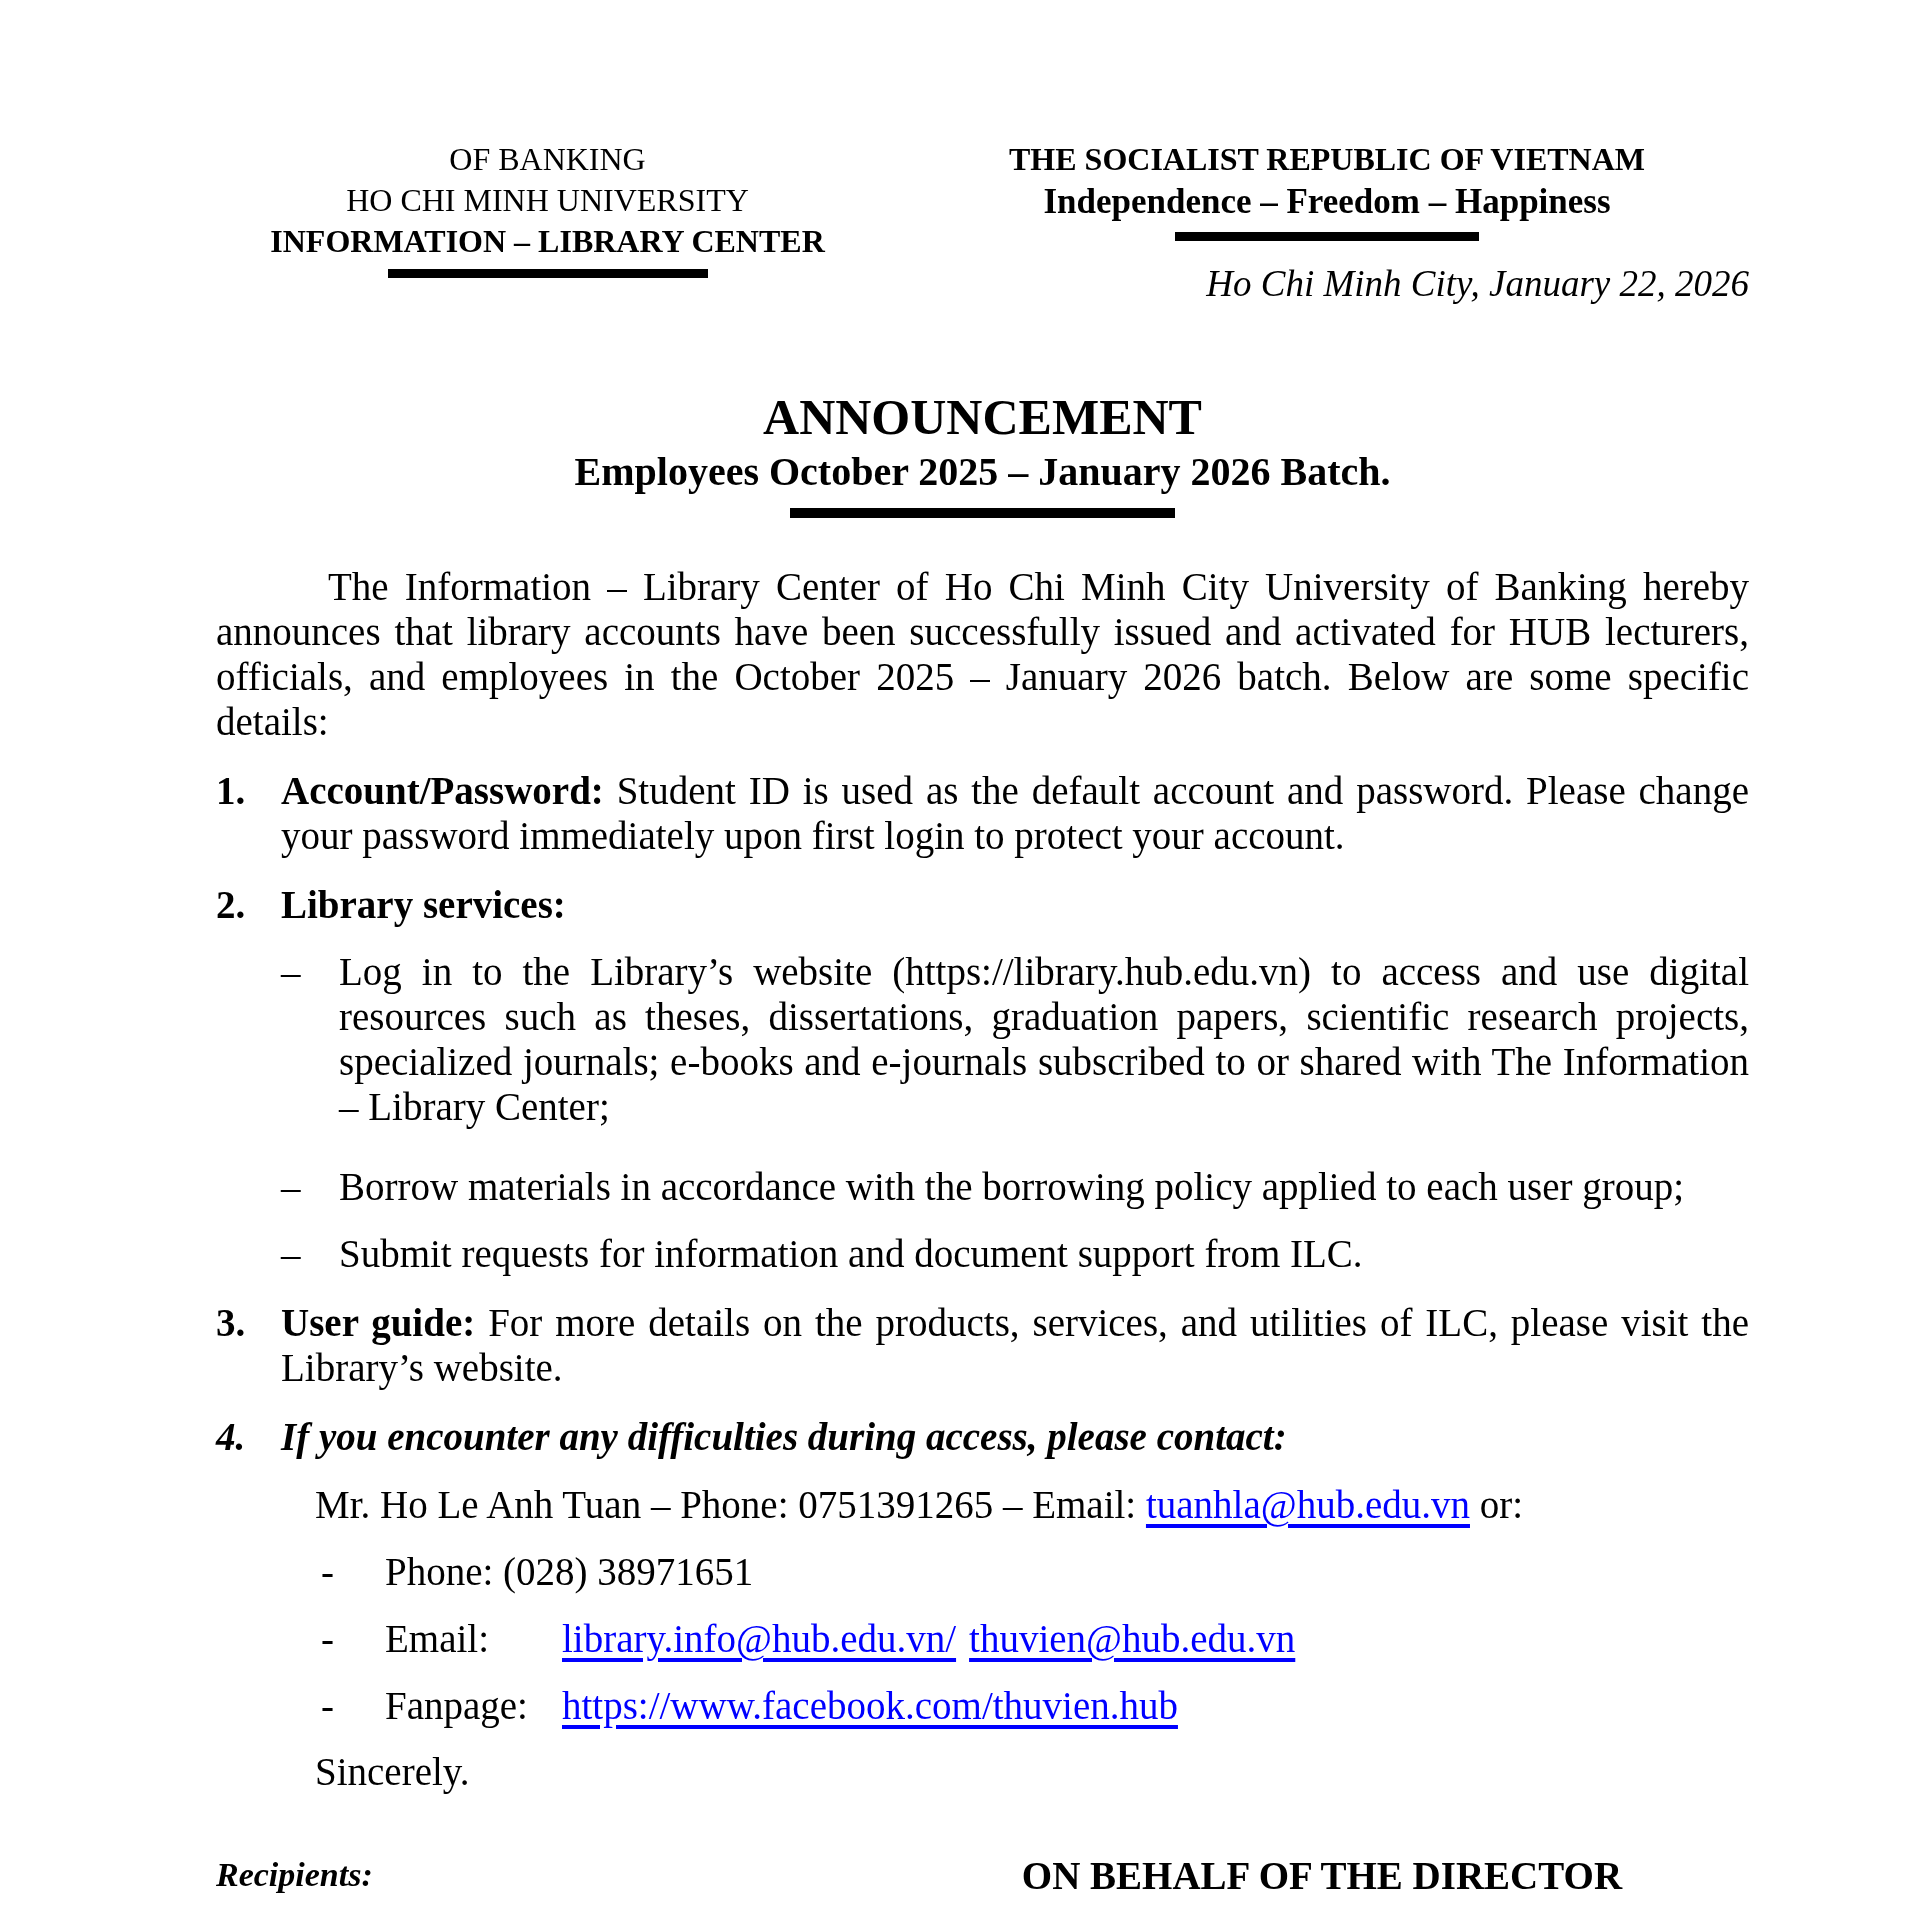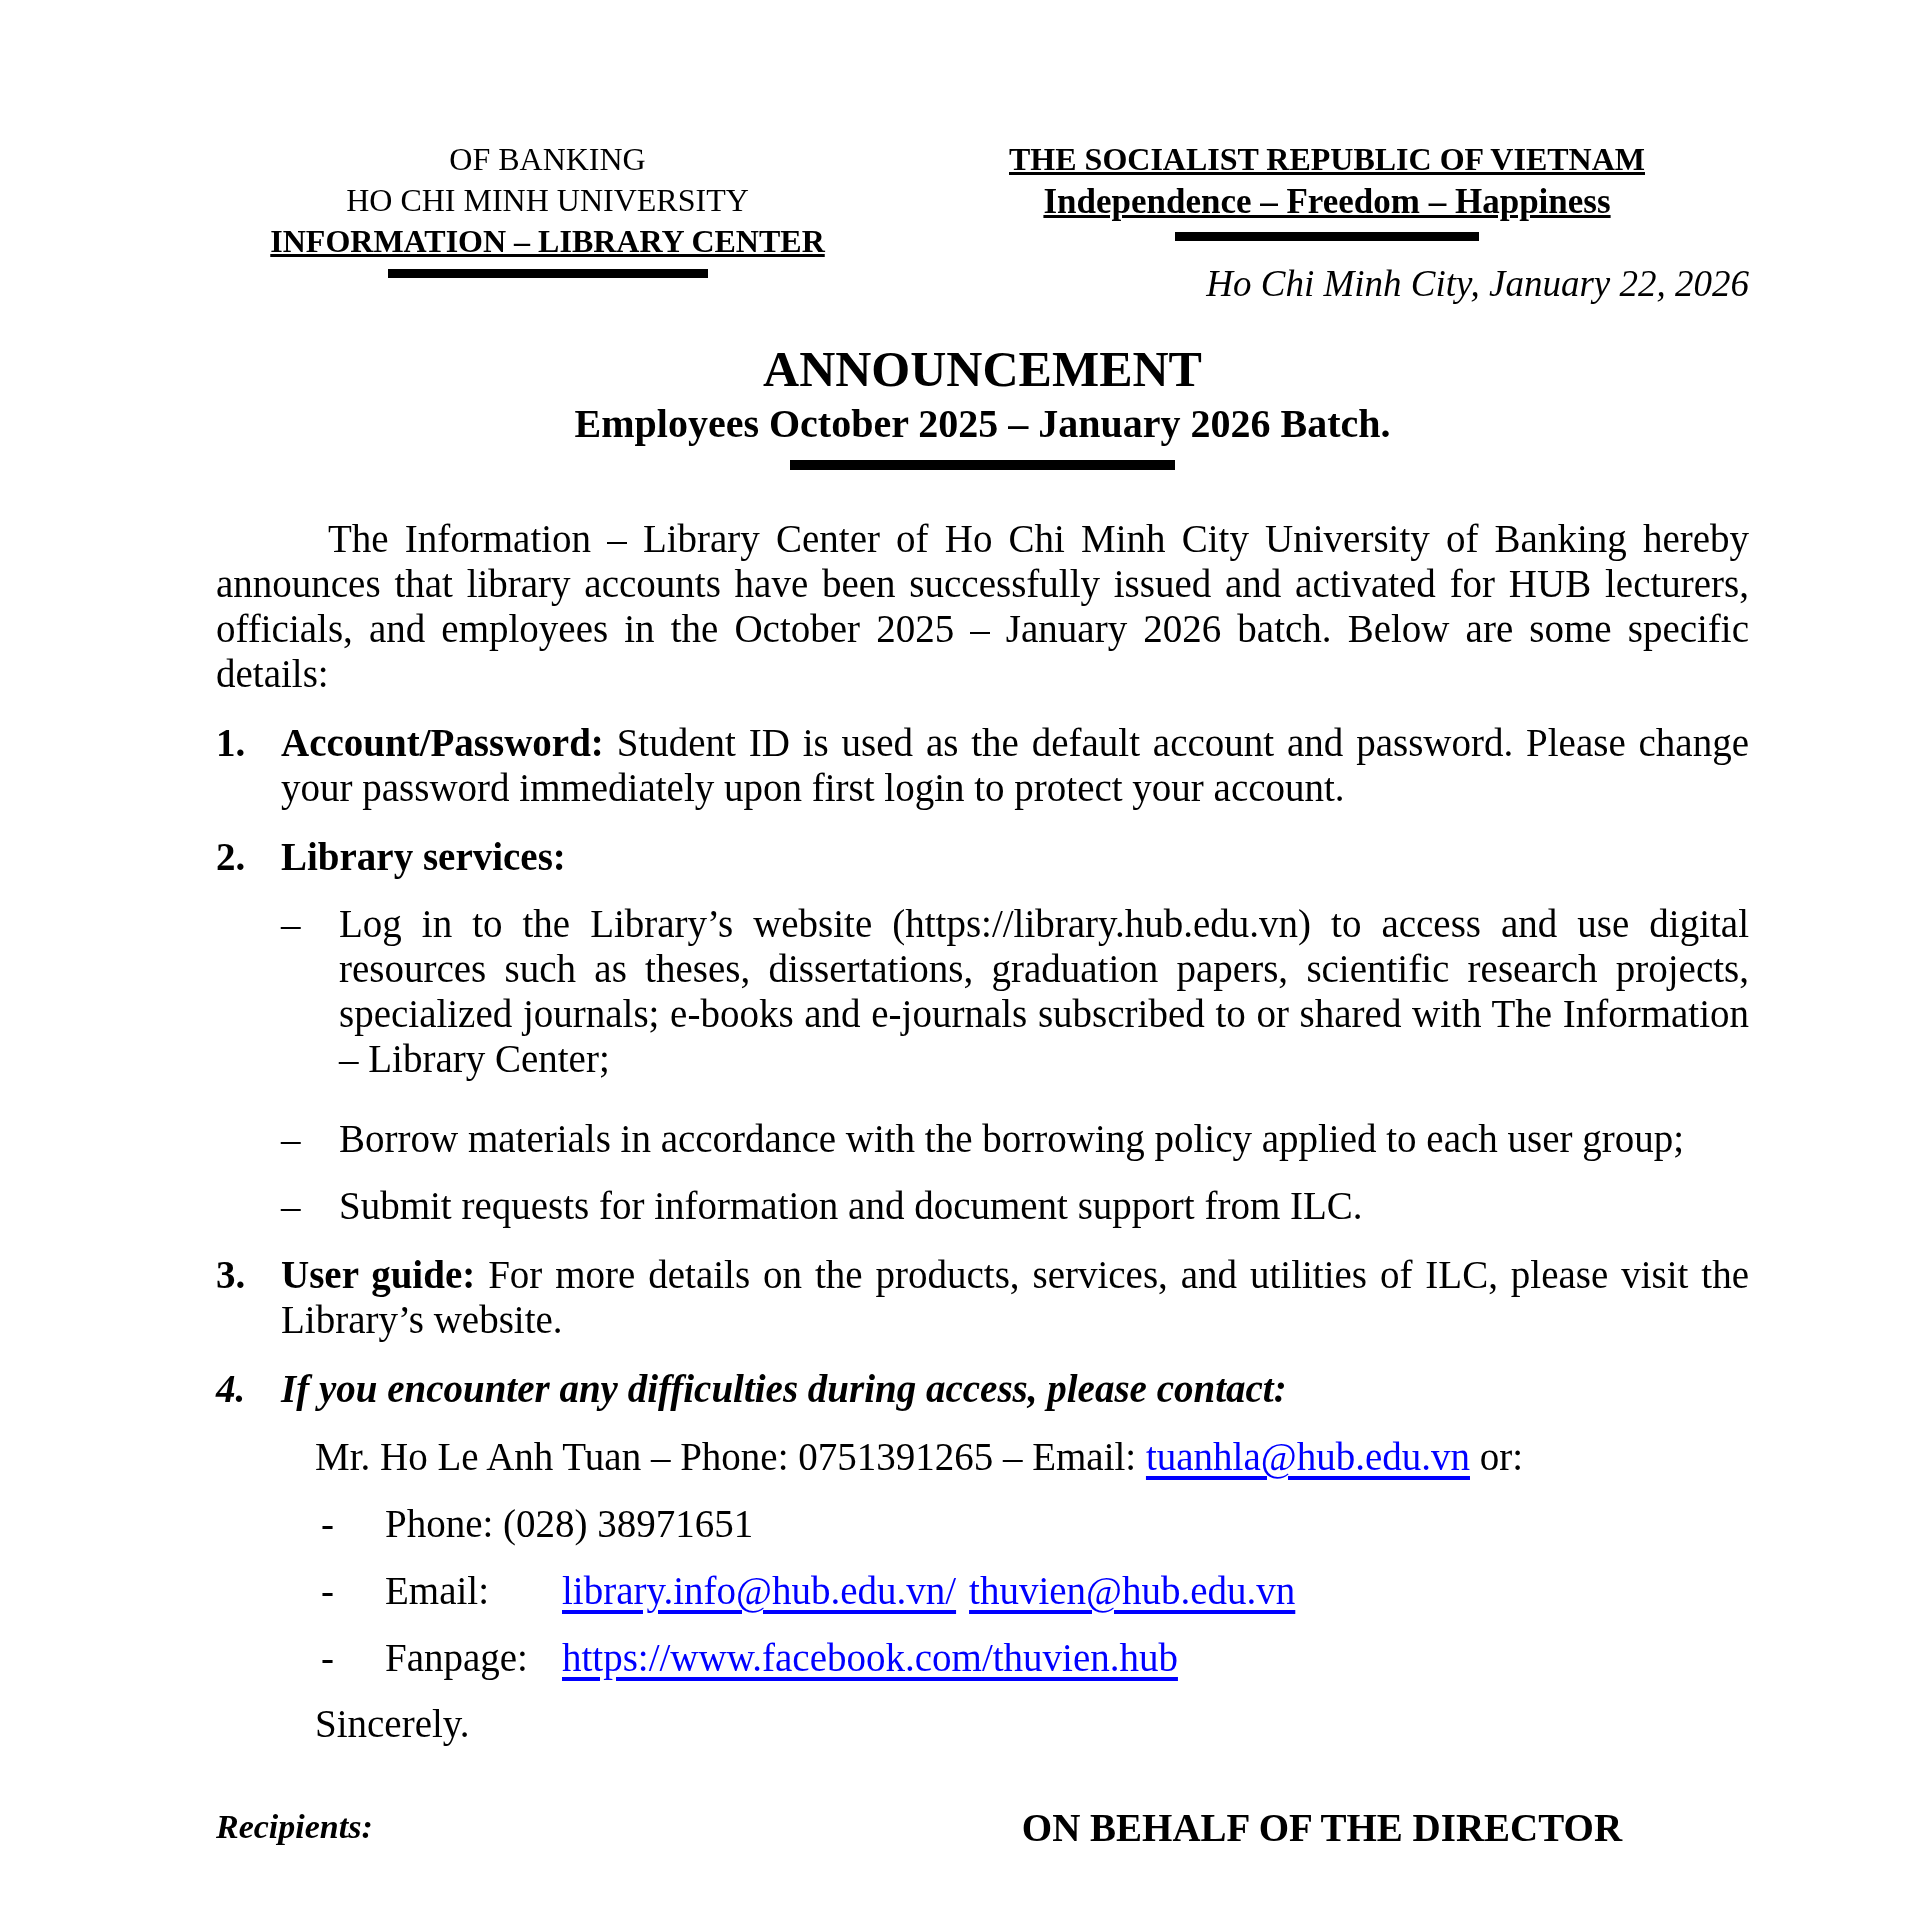--- a/index.html
+++ b/index.html
@@ -12,32 +12,32 @@
     font-family: "Liberation Serif", "DejaVu Serif", serif;
     overflow: hidden;
   }
   .content { position: absolute; left: 216px; top: 139px; width: 1533px; }
 
   
   .header { display: flex; align-items: flex-start; }
   .header-left  { width: 663px; text-align: center; }
   .header-right { margin-left: auto; width: 844px; text-align: center; }
   .h-line { font-size: 32px; line-height: 41px; white-space: nowrap; }
-  .h-line.bold { font-weight: bold; text-decoration: underline; }
+  .h-line.bold { font-weight: bold; }
   .motto { font-size: 35px; line-height: 43px; }
   .rule { background: #000; }
   .rule-left  { width: 320px; height: 9.2px; margin: 7px auto 0; }
   .rule-right { width: 304px; height: 9.2px; margin: 8.5px auto 0; }
   .date-line {
     font-style: italic; font-size: 37px; line-height: 46px;
     margin-top: 20px; text-align: right; white-space: nowrap;
   }
 
   
-  .title { margin-top: 33px; text-align: center; font-weight: bold; font-size: 50px; line-height: 58px; }
+  .title { margin-top: 81px; text-align: center; font-weight: bold; font-size: 50px; line-height: 58px; }
   .subtitle { text-align: center; font-weight: bold; font-size: 40px; line-height: 52px; }
   .rule-title { width: 385px; height: 10px; margin: 10px auto 0; }
 
   
   .para, .item, .bullet, .crow, .closing { font-size: 39px; line-height: 45px; margin: 0; }
   .intro { margin-top: 46px; text-align: justify; text-indent: 112px; }
   .item { position: relative; padding-left: 65px; text-align: justify; margin-top: 24px; }
   .item .num { position: absolute; left: 0; font-weight: bold; }
   .item .num.italic { font-style: italic; }
   .bold { font-weight: bold; }

